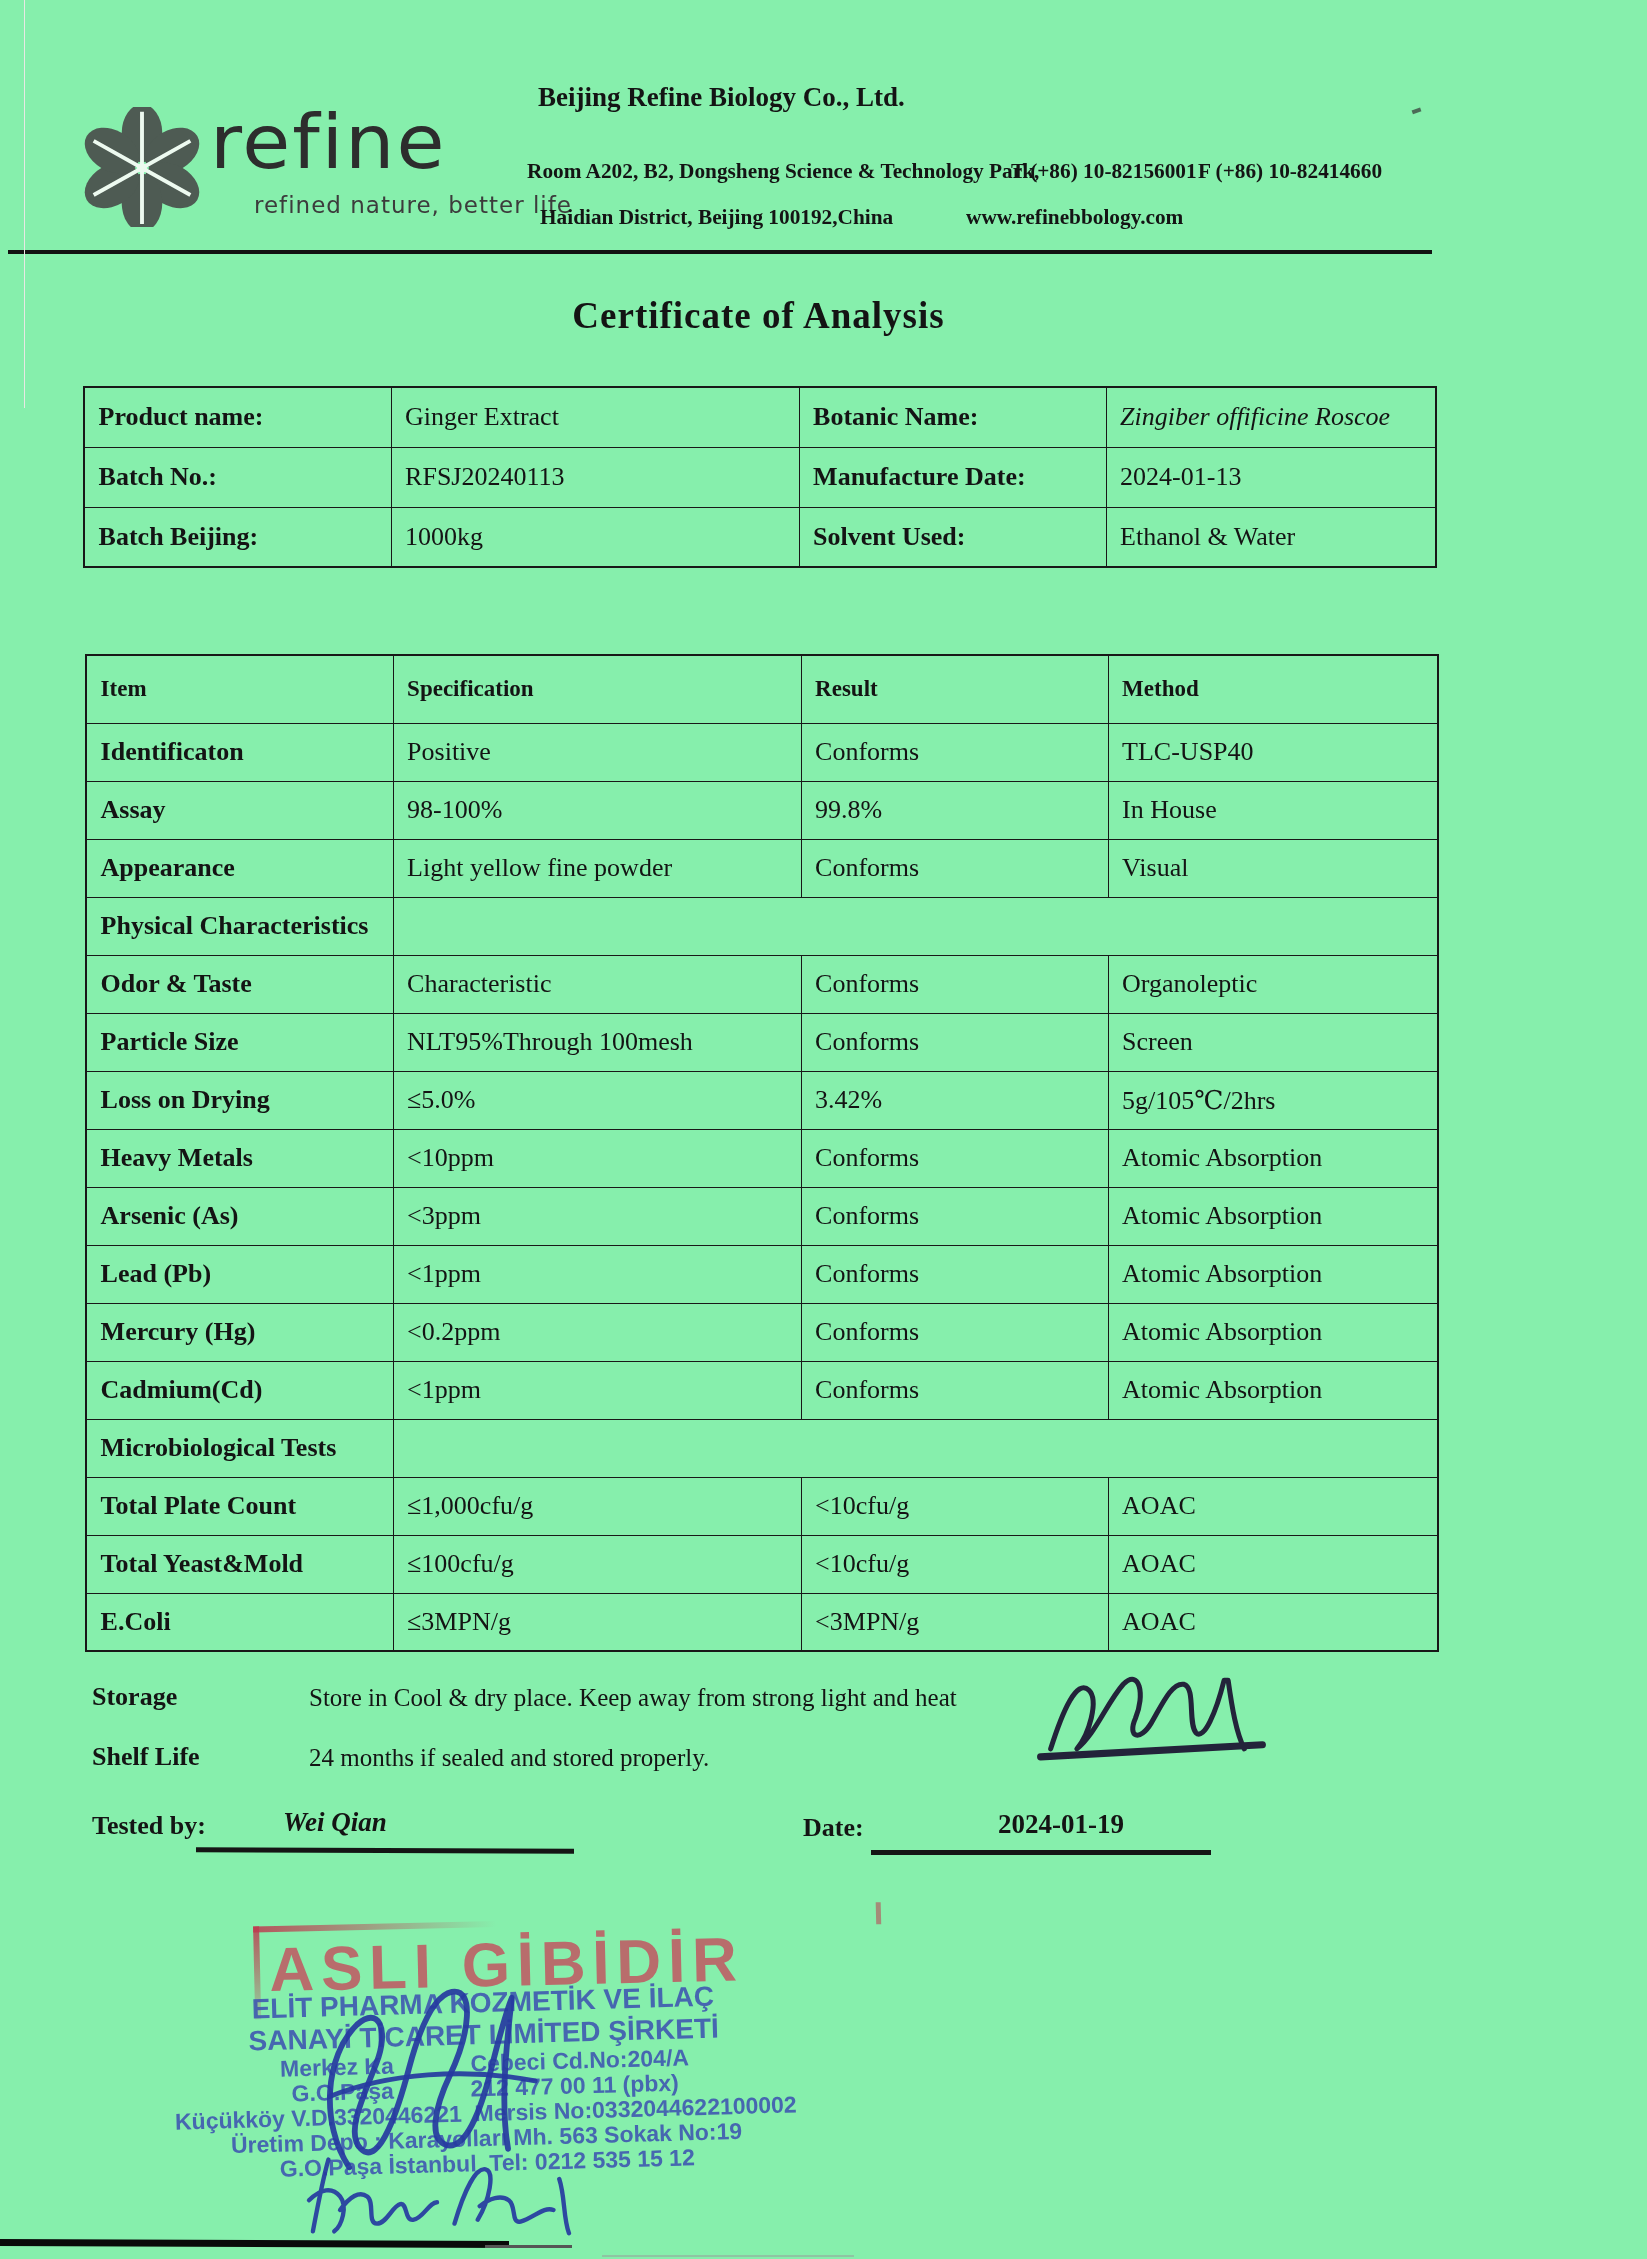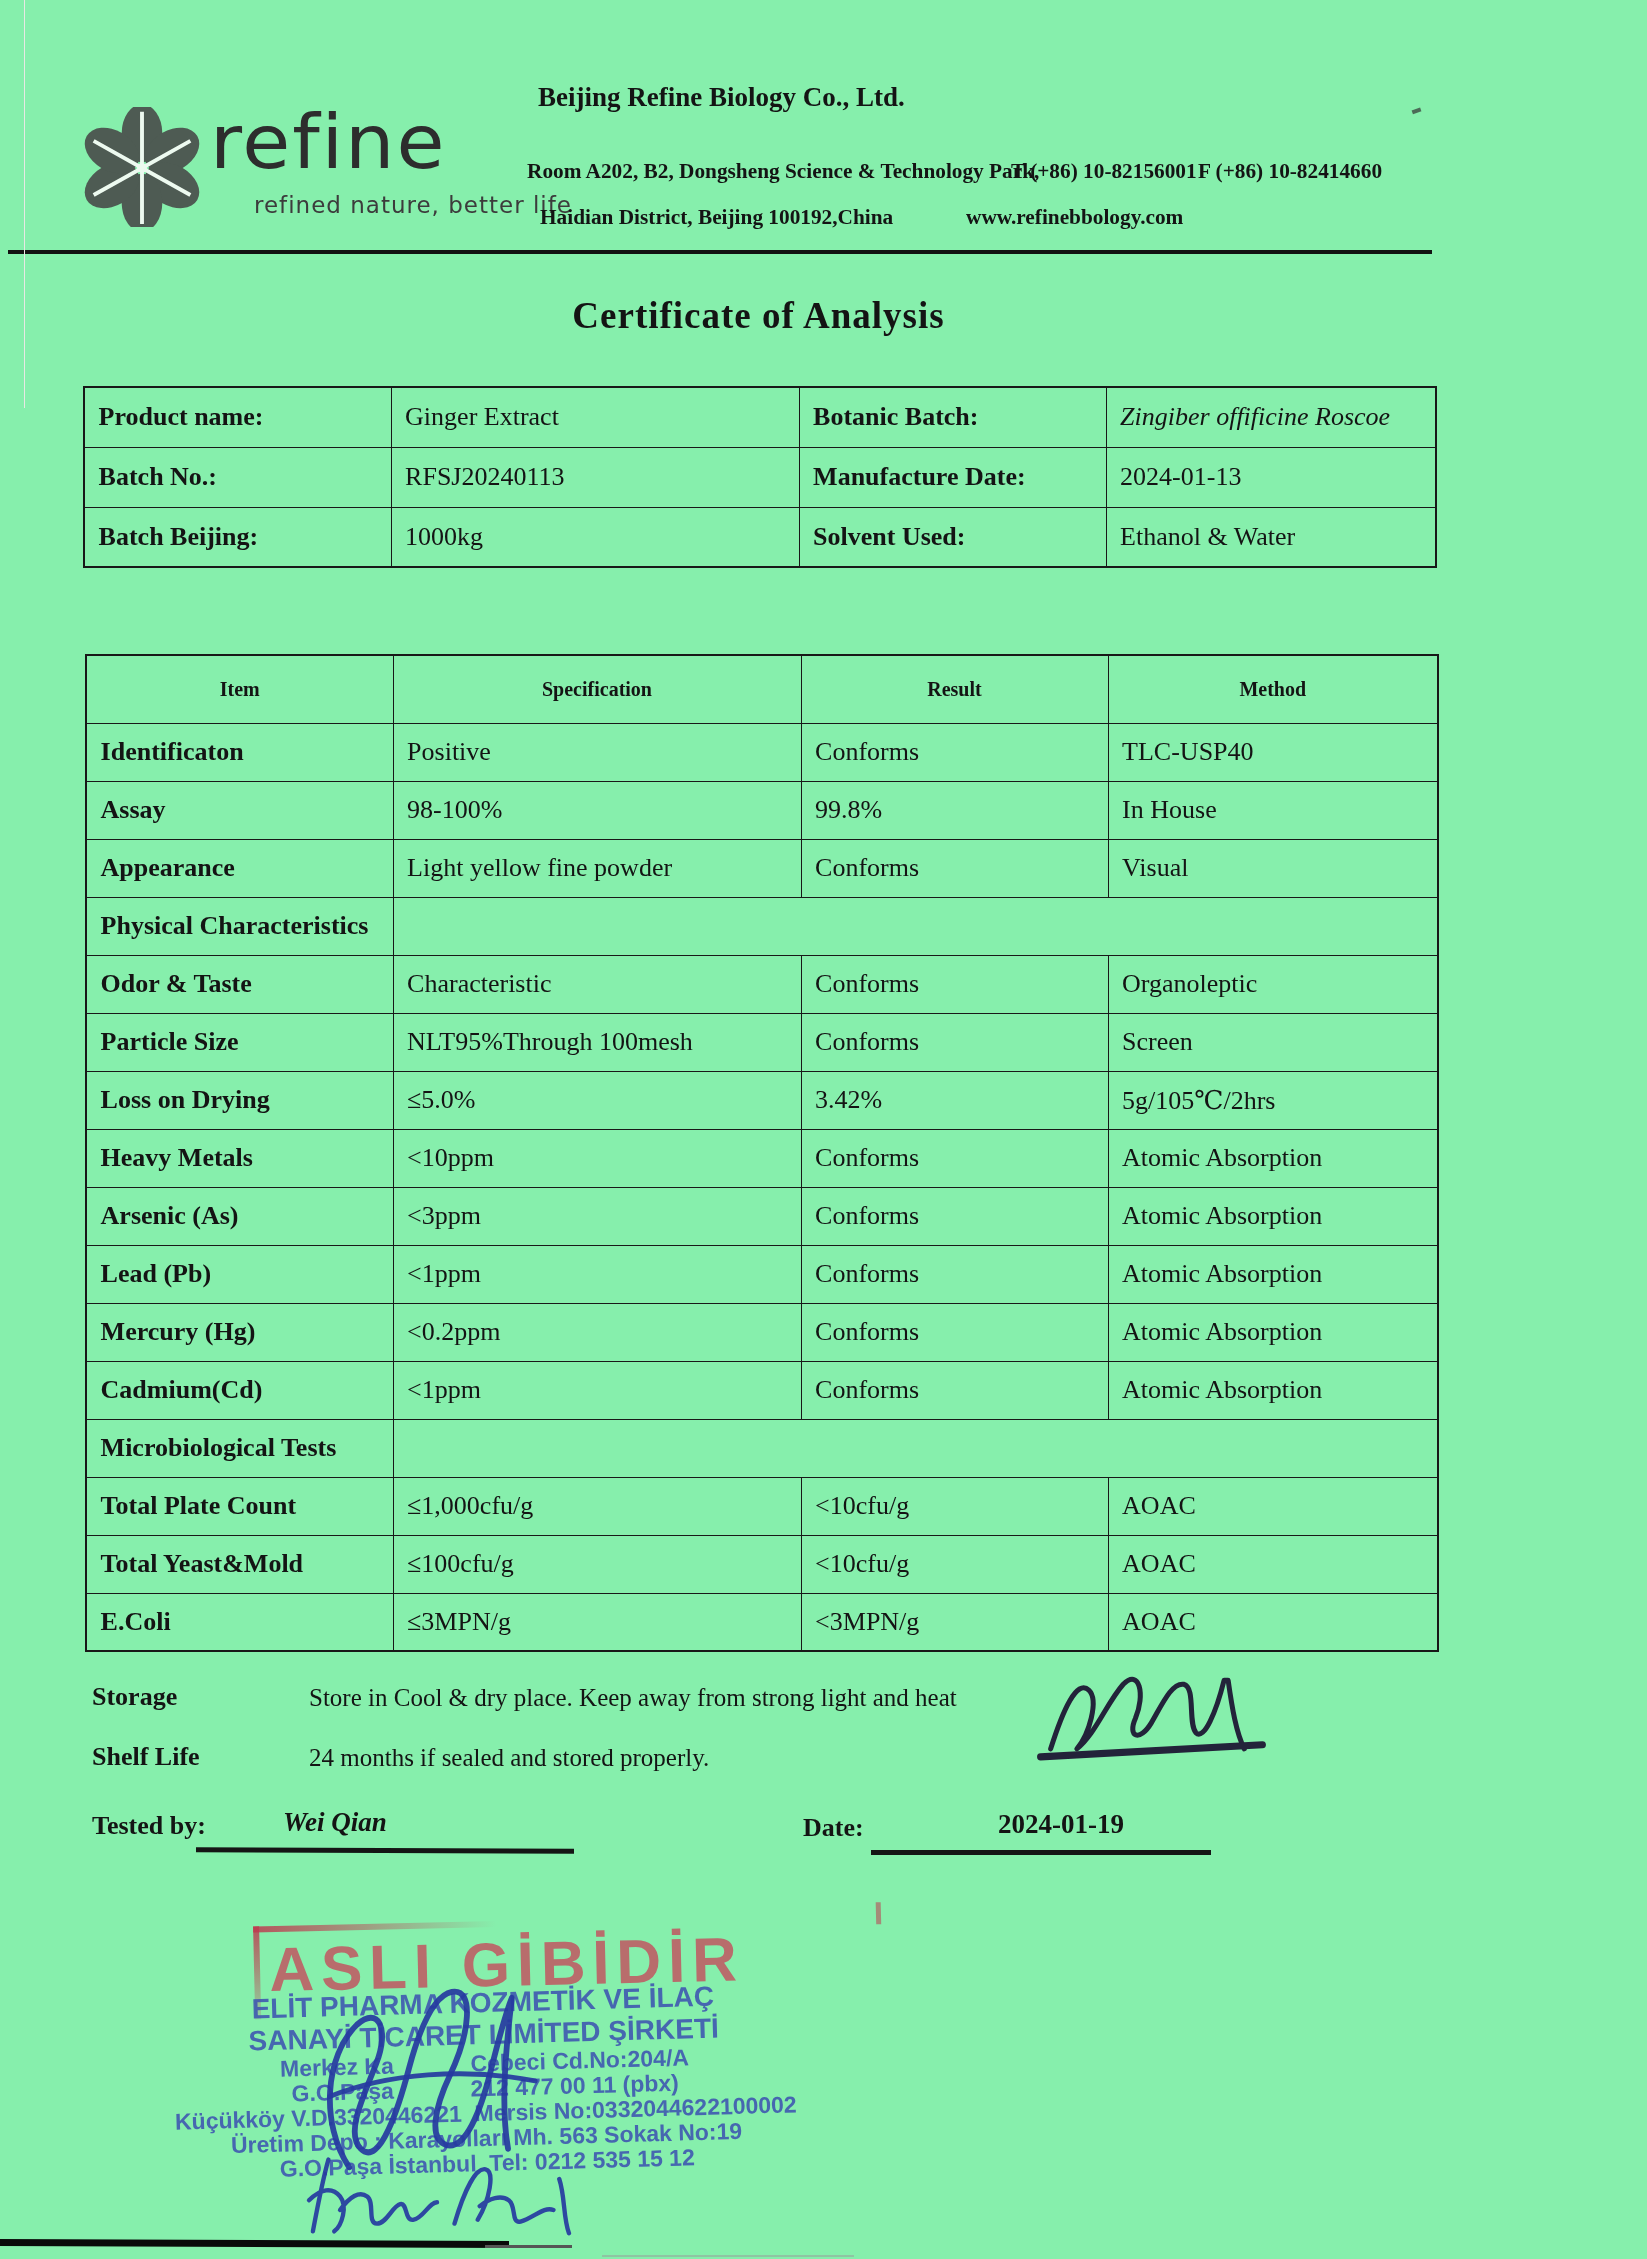--- a/index.html
+++ b/index.html
@@ -21,21 +21,21 @@
   
   .doc-title { left:83px; top:294px; width:1351px; text-align:center; font-size:37px; font-weight:bold; letter-spacing:1px; }
 
   
   table { border-collapse:collapse; table-layout:fixed; }
   .doc-table { border:2.9px solid #181818; width:1351px; }
   .doc-table td, .doc-table th { border:1.9px solid #181818; padding:0 13.6px; font-size:26px; vertical-align:middle; overflow:hidden; text-align:left; }
   .info-table tr { height:60px; }
   .spec-table thead tr { height:68px; }
   .spec-table tbody tr { height:58px; }
-  .spec-table th { text-align:center; font-size:20px; }
+  .spec-table th { text-align:left; font-size:23px; }
   .lbl { font-weight:bold; }
   .italic { font-style:italic; }
 
   
   .foot-lbl { font-size:26px; font-weight:bold; }
   .foot-val { font-size:25px; }
   .sig-line { height:4.9px; background:#151515; }
   .tested-val { font-size:27px; font-weight:bold; font-style:italic; }
   .date-val { font-size:27px; font-weight:bold; }
 
@@ -96,21 +96,21 @@
     <colgroup>
         <col style="width:307px">
         <col style="width:408px">
         <col style="width:307px">
         <col style="width:330px">
       </colgroup>
     <tbody>
       <tr>
         <td class="lbl">Product name:</td>
         <td>Ginger Extract</td>
-        <td class="lbl">Botanic Batch:</td>
+        <td class="lbl">Botanic Name:</td>
         <td class="italic">Zingiber offificine Roscoe</td>
       </tr>
       <tr>
         <td class="lbl">Batch No.:</td>
         <td>RFSJ20240113</td>
         <td class="lbl">Manufacture Date:</td>
         <td>2024-01-13</td>
       </tr>
       <tr>
         <td class="lbl">Batch Beijing:</td>

